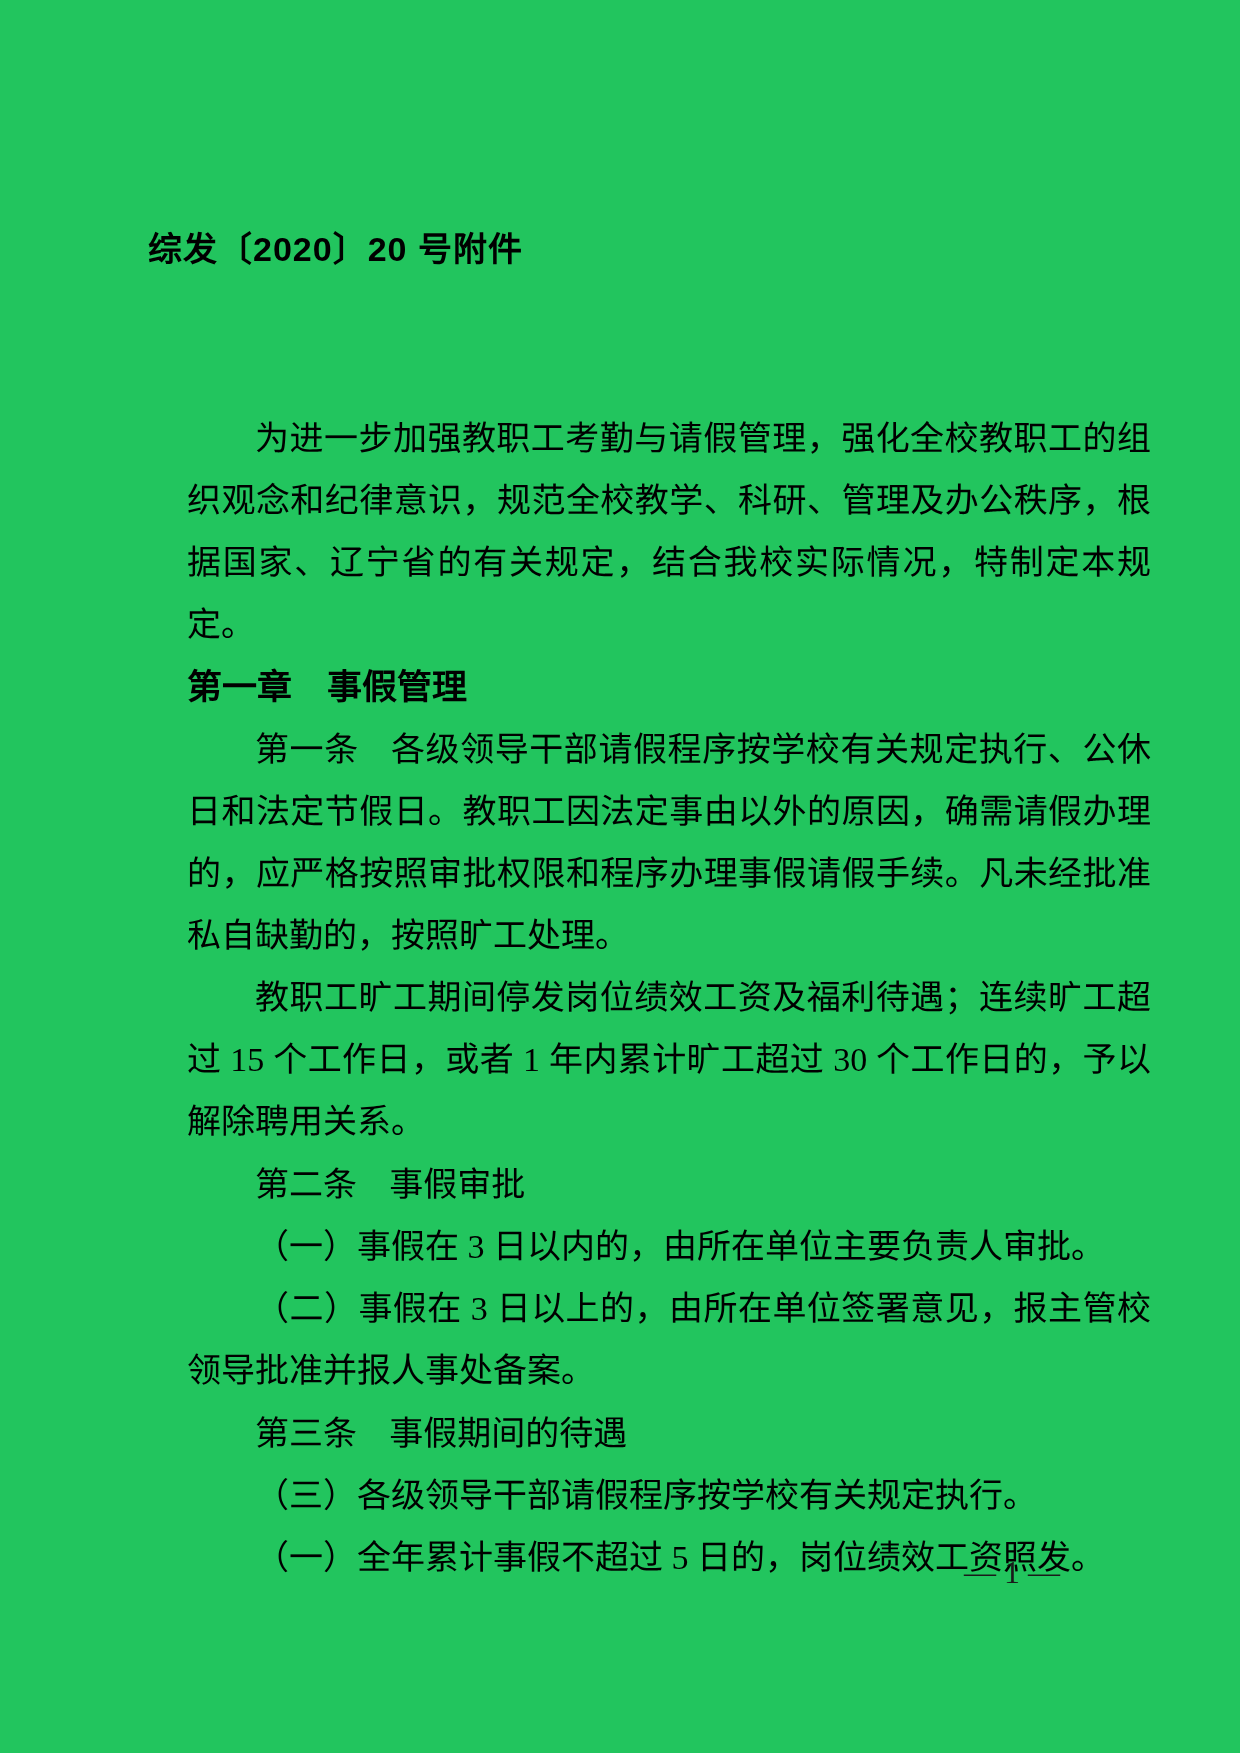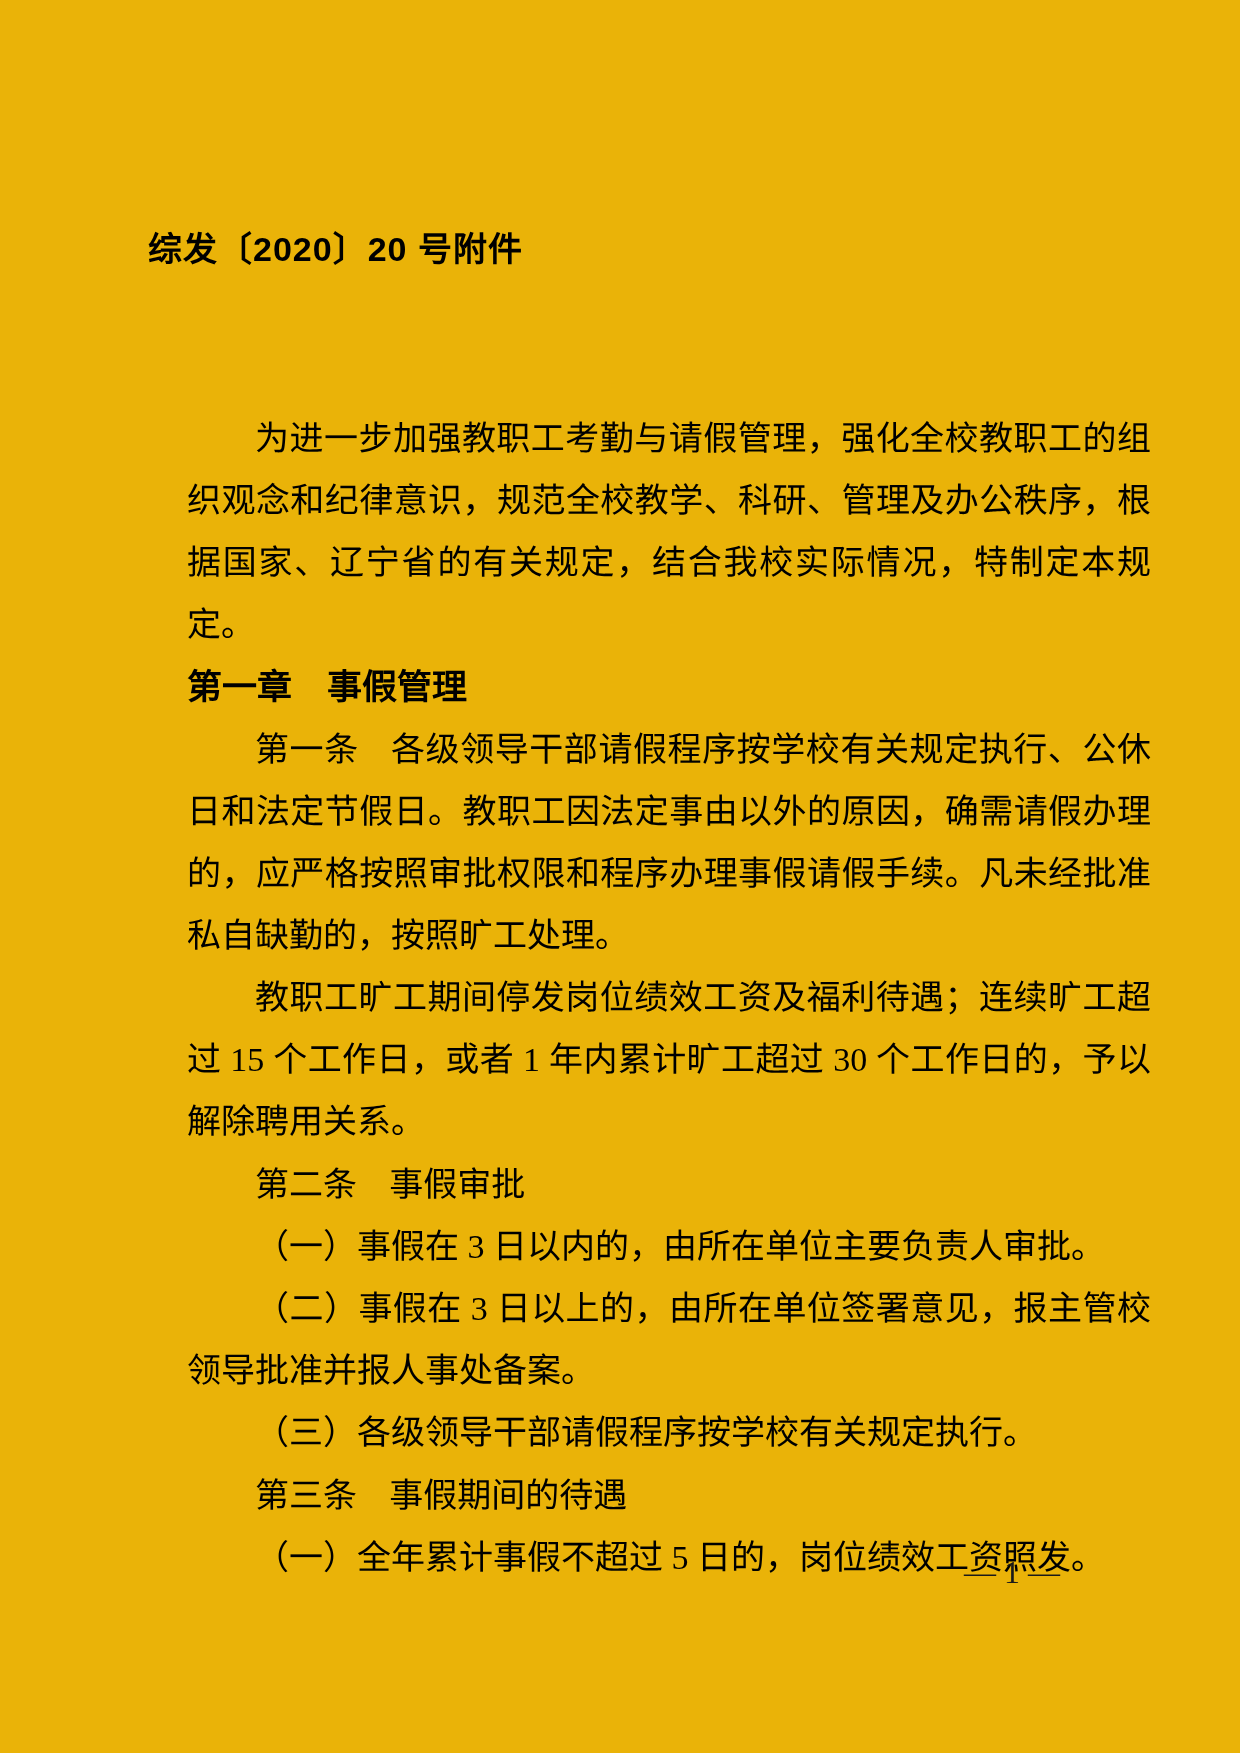--- a/index.html
+++ b/index.html
@@ -4,21 +4,21 @@
 <style>
   html, body {
     margin: 0;
     padding: 0;
     background: #ffffff;
   }
   .page {
     position: relative;
     width: 1240px;
     height: 1753px;
-    background: #eab308;
+    background: #22c55e;
     color: #000000;
     overflow: hidden;
     font-family: "Liberation Serif", "DejaVu Serif", serif;
   }
   .doc-ref {
     position: absolute;
     left: 148px;
     top: 222px;
     font-family: "Liberation Sans", "DejaVu Sans", sans-serif;
     font-weight: 700;
@@ -82,23 +82,23 @@
     <p class="para"><span class="article-label">第一条</span><span>各级领导干部请假程序按学校有关规定执行、公休日和法定节假日。教职工因法定事由以外的原因，确需请假办理的，应严格按照审批权限和程序办理事假请假手续。凡未经批准私自缺勤的，按照旷工处理。</span></p>
 
     <p class="para"><span>教职工旷工期间停发岗位绩效工资及福利待遇；连续旷工超过 15 个工作日，或者 1 年内累计旷工超过 30 个工作日的，予以解除聘用关系。</span></p>
 
     <p class="para"><span class="article-label">第二条</span><span>事假审批</span></p>
 
     <p class="para"><span>（一）事假在 3 日以内的，由所在单位主要负责人审批。</span></p>
 
     <p class="para"><span>（二）事假在 3 日以上的，由所在单位签署意见，报主管校领导批准并报人事处备案。</span></p>
 
+    <p class="para"><span class="article-label">第三条</span><span>事假期间的待遇</span></p>
+
     <p class="para"><span>（三）各级领导干部请假程序按学校有关规定执行。</span></p>
-
-    <p class="para"><span class="article-label">第三条</span><span>事假期间的待遇</span></p>
 
     <p class="para"><span>（一）全年累计事假不超过 5 日的，岗位绩效工资照发。</span></p>
 
   </div>
 
   <div class="page-number">— 1 —</div>
 
 </div>
 
 </body></html>

